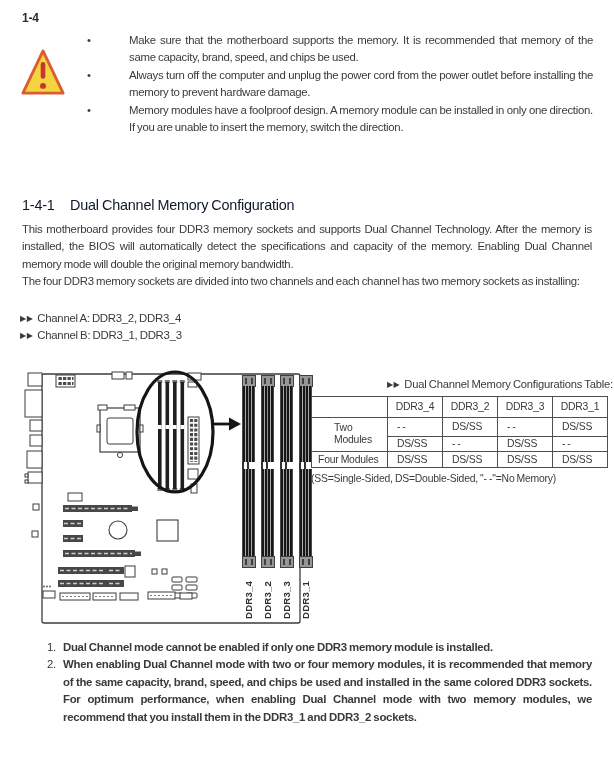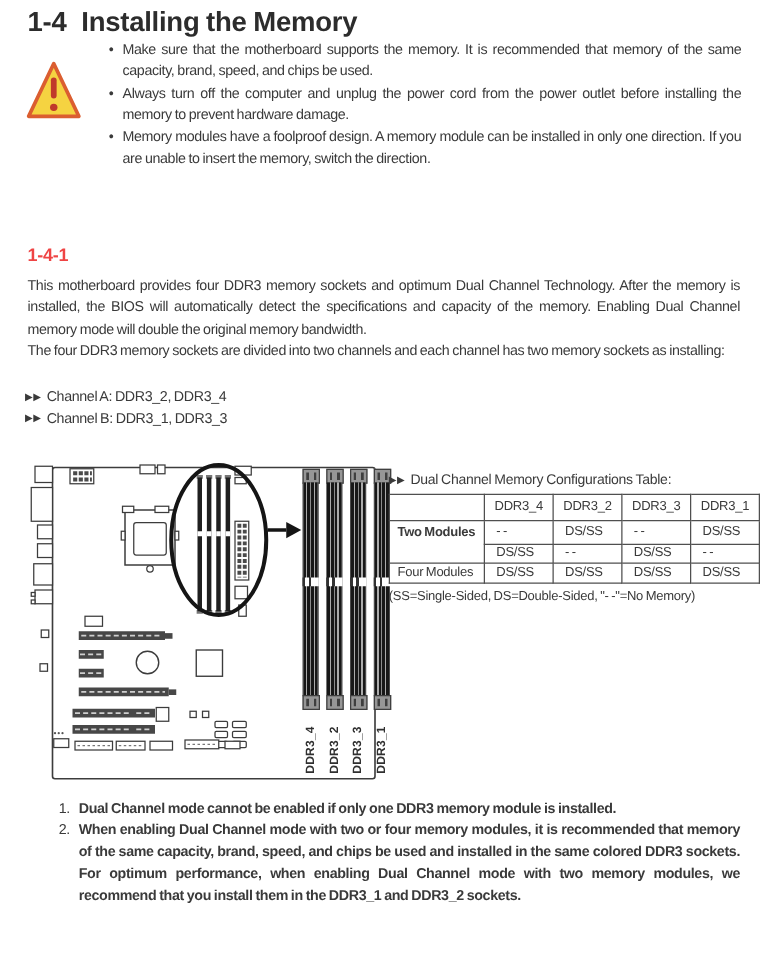--- a/index.html
+++ b/index.html
@@ -7,32 +7,32 @@
   body {
     position: relative; overflow: hidden; background: #fff;
     color: #3a3a3a;
     font-family: "Liberation Sans", sans-serif;
     font-size: 11.4px; line-height: 17.4px;
     letter-spacing: -0.28px; word-spacing: -0.6px;
   }
   .abs { position: absolute; }
   .just { text-align: justify; }
 
-  .h1 { top: 8px; left: 22px; display: flex; font-size: 22px; line-height: 20px;
+  .h1 { top: 8px; left: 22px; display: flex; font-size: 12px; line-height: 20px;
         font-weight: bold; color: #2c2c2c; letter-spacing: -0.2px; }
   .h1 .num { width: 43px; }
   .h2 { top: 196px; left: 22px; display: flex; font-size: 14.4px; line-height: 18px;
-        font-weight: bold; color: #ef4444; letter-spacing: -0.2px; }
+        font-weight: normal; color: #0f172a; letter-spacing: -0.2px; }
   .h2 .num { width: 48px; }
 
   .warn-icon { top: 46px; left: 20px; width: 46px; height: 52px; }
   .guide { top: 32px; left: 80px; width: 513px; }
   .brow { display: flex; }
   .bdot { flex: none; width: 18px; padding-left: 7px; }
-  .btxt { flex: 1; }
+  .btxt { flex: 1; margin-left: 31px; }
 
   .p1 { top: 221px; left: 22px; width: 570px; }
   .p2 { top: 273px; left: 22px; width: 570px; }
   .chan { left: 20px; }
   .cha { top: 310px; text-align: center; }
   .chb { top: 327px; }
   .dmark { font-size: 8px; letter-spacing: 0.5px; position: relative; top: -1.5px;
            margin-right: 4px; color: #3a3a3a; }
 
   .figure { top: 365px; left: 0; width: 614px; height: 276px; }
@@ -51,42 +51,41 @@
           #171717 10px 12px,#4a4a4a 12px 13px); }
   .dnotch { position: absolute; left: 1px; right: 1px; top: 87px; height: 7px;
           background: linear-gradient(90deg,#333 0 2px,#fff 2px 5px,#333 5px 7px,#fff 7px 13px); }
   .dlabels { position: absolute; left: 241px; top: 206px; display: flex; gap: 4px; }
   .dlabel { width: 15px; height: 48px; display: flex; justify-content: center; }
   .vtext { display: inline-block; writing-mode: vertical-rl; transform: rotate(180deg);
            font-size: 9.6px; font-weight: 700; color: #303030; letter-spacing: 0.2px;
            white-space: nowrap; }
 
   .tblwrap { position: absolute; left: 311px; top: 13px; width: 302px; }
-  .tbl-title { font-size: 11.2px; line-height: 13px; letter-spacing: -0.2px; }
+  .tbl-title { font-size: 11.2px; line-height: 13px; letter-spacing: -0.2px; text-align: right; }
   table { border-collapse: collapse; table-layout: fixed; width: 296px; margin-top: 4px;
           font-size: 10.4px; line-height: 12px; letter-spacing: -0.2px; color: #3a3a3a; }
   th, td { border: 1px solid #4f4f4f; }
   th { font-weight: normal; text-align: center; height: 21px; }
   td { text-align: left; padding-left: 9px; }
-  td.lbl { padding-left: 6px; vertical-align: top; padding-top: 4px; font-weight: bold; }
+  td.lbl { padding-left: 22px; vertical-align: top; padding-top: 4px; }
   td.lbl2 { padding-left: 6px; }
   tr.r0 td { height: 19px; } tr.r1 td { height: 15px; } tr.r2 td { height: 16px; }
   .tbl-note { margin-top: 5px; font-size: 10.4px; line-height: 12px; letter-spacing: -0.2px; }
 
   .bottom { top: 639px; left: 20px; width: 572px; }
   .oitem { display: flex; }
   .onum { flex: none; width: 16px; margin-left: 27px; }
   .otxt { flex: 1; font-weight: bold; }
 </style>
 </head>
 <body>
 
 <div class="abs h1">
   <span class="num">1-4</span>
-  <span>Installing the Memory</span>
 </div>
 
 <svg class="abs warn-icon" viewBox="0 0 48 54">
   <polygon points="24,5 45,49 3,49" fill="#F5D341" stroke="#DB5E30" stroke-width="3" stroke-linejoin="round"></polygon>
   <rect x="21.6" y="16.5" width="4.8" height="17.5" rx="2.4" fill="#C0392B"></rect>
   <circle cx="24" cy="41.5" r="3.1" fill="#C0392B"></circle>
 </svg>
 
 <div class="abs guide just">
   <div class="brow">
@@ -99,23 +98,24 @@
     <span class="btxt just">Always turn off the computer and unplug the power cord from the power outlet before installing the memory to prevent hardware damage.</span>
   </div>
   <div class="brow">
     <span class="bdot">•</span>
     <span class="btxt just">Memory modules have a foolproof design. A memory module can be installed in only one direction. If you are unable to insert the memory, switch the direction.</span>
   </div>
 </div>
 
 <div class="abs h2">
   <span class="num">1-4-1</span>
-</div>
-
-<div class="abs p1 just">This motherboard provides four DDR3 memory sockets and optimum Dual Channel Technology. After the memory is installed, the BIOS will automatically detect the specifications and capacity of the memory. Enabling Dual Channel memory mode will double the original memory bandwidth.</div>
+  <span>Dual Channel Memory Configuration</span>
+</div>
+
+<div class="abs p1 just">This motherboard provides four DDR3 memory sockets and supports Dual Channel Technology. After the memory is installed, the BIOS will automatically detect the specifications and capacity of the memory. Enabling Dual Channel memory mode will double the original memory bandwidth.</div>
 <div class="abs p2 just">The four DDR3 memory sockets are divided into two channels and each channel has two memory sockets as installing:</div>
 
 <div class="abs chan cha">
   <span class="dmark">▶▶</span><span>Channel A: DDR3_2, DDR3_4</span>
 </div>
 <div class="abs chan chb">
   <span class="dmark">▶▶</span><span>Channel B: DDR3_1, DDR3_3</span>
 </div>
 
 <div class="abs figure">

